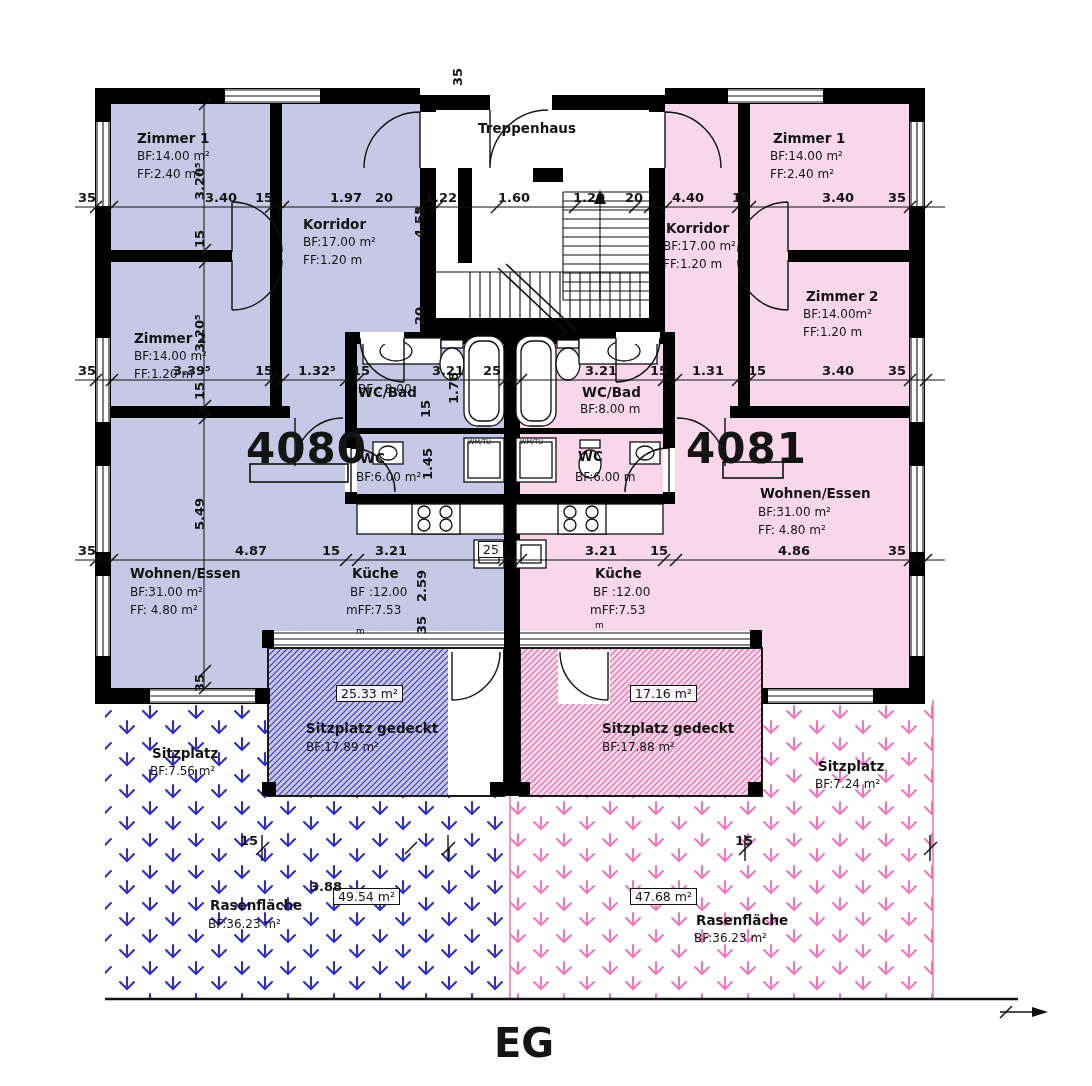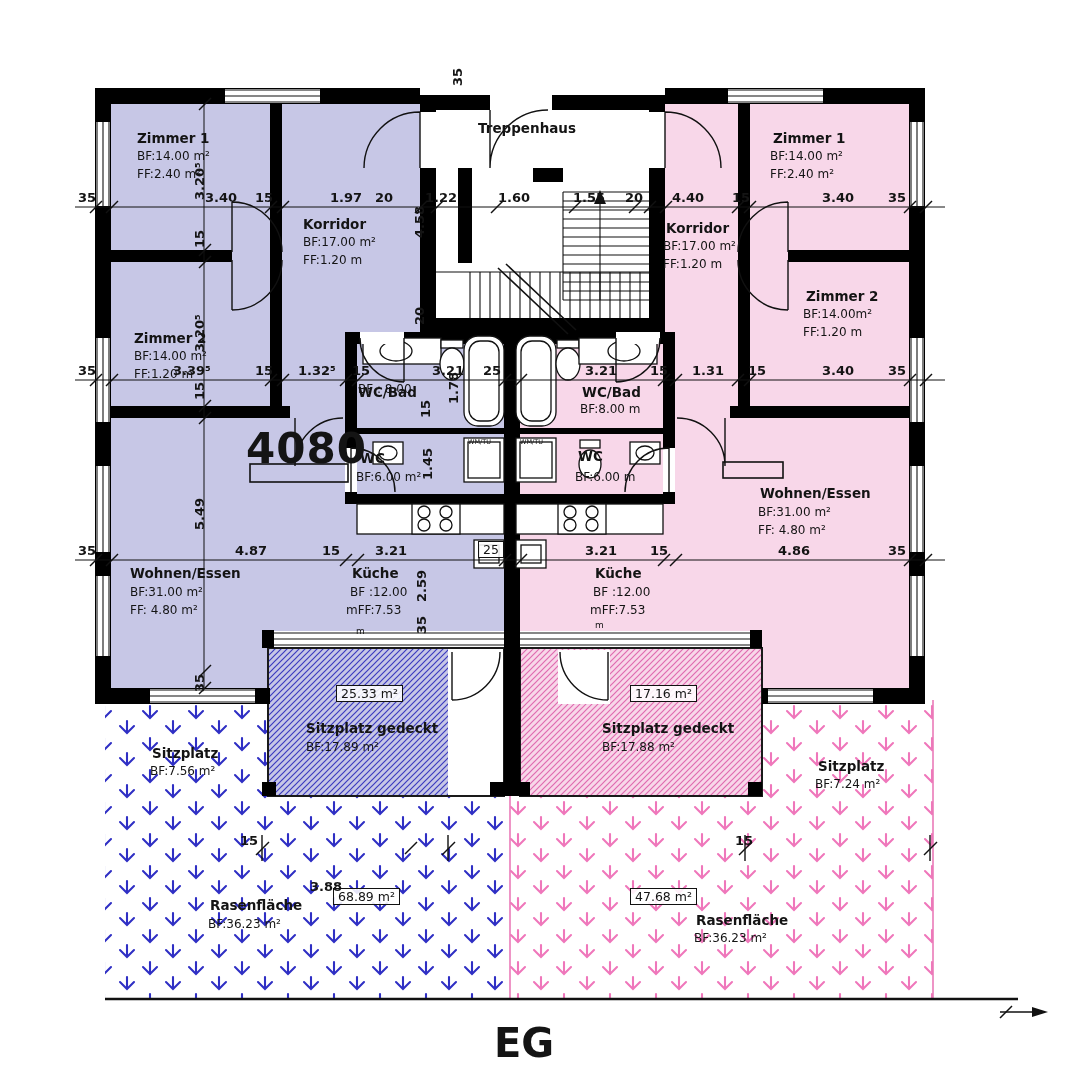--- a/index.html
+++ b/index.html
@@ -405,21 +405,21 @@
   <span class="area" style="left:346px;top:603px">mFF:7.53</span>
   <span class="lbl" style="left:130px;top:565px">Wohnen/Essen</span>
   <span class="area" style="left:130px;top:585px">BF:31.00 m²</span>
   <span class="area" style="left:130px;top:603px">FF: 4.80 m²</span>
   <span class="bignum" style="left:246px;top:424px">4080</span>
   <span class="boxed" style="left:336px;top:685px">25.33 m²</span>
   <span class="lbl" style="left:306px;top:720px">Sitzplatz gedeckt</span>
   <span class="area" style="left:306px;top:740px">BF:17.89 m²</span>
   <span class="lbl" style="left:152px;top:745px">Sitzplatz</span>
   <span class="area" style="left:150px;top:764px">BF:7.56 m²</span>
-  <span class="boxed" style="left:333px;top:888px">68.89 m²</span>
+  <span class="boxed" style="left:333px;top:888px">49.54 m²</span>
   <span class="lbl" style="left:210px;top:897px">Rasenfläche</span>
   <span class="area" style="left:208px;top:917px">BF:36.23 m²</span>
 
   <span class="lbl" style="left:773px;top:130px">Zimmer 1</span>
   <span class="area" style="left:770px;top:149px">BF:14.00 m²</span>
   <span class="area" style="left:770px;top:167px">FF:2.40 m²</span>
   <span class="lbl" style="left:666px;top:220px">Korridor</span>
   <span class="area" style="left:663px;top:239px">BF:17.00 m²</span>
   <span class="area" style="left:663px;top:257px">FF:1.20 m</span>
   <span class="lbl" style="left:806px;top:288px">Zimmer 2</span>
@@ -428,20 +428,21 @@
   <span class="lbl" style="left:582px;top:384px">WC/Bad</span>
   <span class="area" style="left:580px;top:402px">BF:8.00 m</span>
   <span class="lbl" style="left:578px;top:448px">WC</span>
   <span class="area" style="left:575px;top:470px">BF:6.00 m</span>
   <span class="lbl" style="left:595px;top:565px">Küche</span>
   <span class="area" style="left:593px;top:585px">BF :12.00</span>
   <span class="area" style="left:590px;top:603px">mFF:7.53</span>
   <span class="lbl" style="left:760px;top:485px">Wohnen/Essen</span>
   <span class="area" style="left:758px;top:505px">BF:31.00 m²</span>
   <span class="area" style="left:758px;top:523px">FF: 4.80 m²</span>
+  <span class="bignum" style="left:686px;top:424px">4081</span>
   <span class="boxed" style="left:630px;top:685px">17.16 m²</span>
   <span class="lbl" style="left:602px;top:720px">Sitzplatz gedeckt</span>
   <span class="area" style="left:602px;top:740px">BF:17.88 m²</span>
   <span class="lbl" style="left:818px;top:758px">Sitzplatz</span>
   <span class="area" style="left:815px;top:777px">BF:7.24 m²</span>
   <span class="boxed" style="left:630px;top:888px">47.68 m²</span>
   <span class="lbl" style="left:696px;top:912px">Rasenfläche</span>
   <span class="area" style="left:694px;top:931px">BF:36.23 m²</span>
 
   <span class="lbl" style="left:478px;top:120px">Treppenhaus</span>
@@ -451,21 +452,21 @@
   <span class="mm" style="left:595px;top:620px">m</span>
   <span class="title" style="left:494px;top:1020px">EG</span>
 
   <span class="dim" style="left:78px;top:190px">35</span>
   <span class="dim" style="left:205px;top:190px">3.40</span>
   <span class="dim" style="left:255px;top:190px">15</span>
   <span class="dim" style="left:330px;top:190px">1.97</span>
   <span class="dim" style="left:375px;top:190px">20</span>
   <span class="dim" style="left:425px;top:190px">1.22</span>
   <span class="dim" style="left:498px;top:190px">1.60</span>
-  <span class="dim" style="left:573px;top:190px">1.55</span>
+  <span class="dim" style="left:573px;top:190px">1.20</span>
   <span class="dim" style="left:625px;top:190px">20</span>
   <span class="dim" style="left:672px;top:190px">4.40</span>
   <span class="dim" style="left:732px;top:190px">15</span>
   <span class="dim" style="left:822px;top:190px">3.40</span>
   <span class="dim" style="left:888px;top:190px">35</span>
 
   <span class="dim" style="left:78px;top:363px">35</span>
   <span class="dim" style="left:173px;top:363px">3.39⁵</span>
   <span class="dim" style="left:255px;top:363px">15</span>
   <span class="dim" style="left:298px;top:363px">1.32⁵</span>

